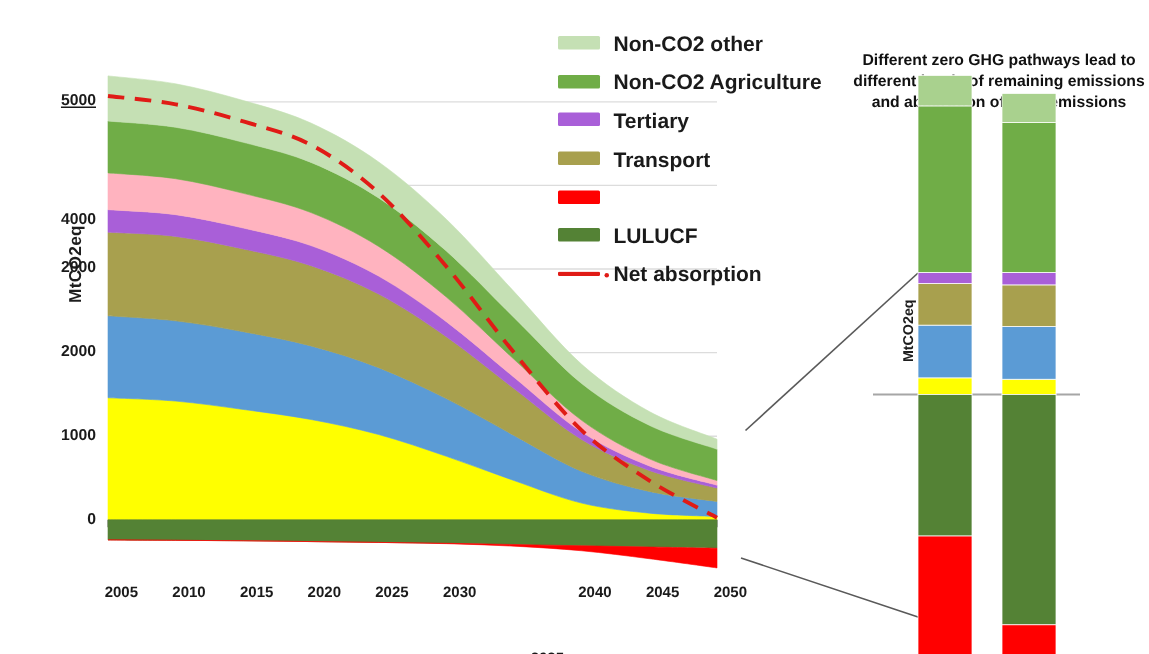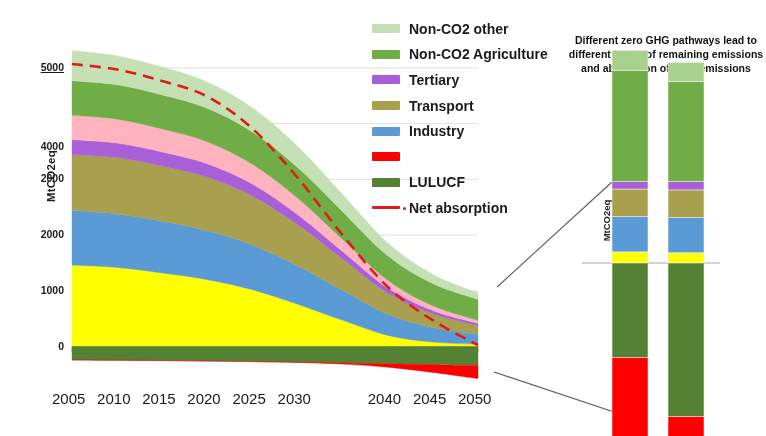--- a/index.html
+++ b/index.html
@@ -14,22 +14,22 @@
   #plot-svg{position:absolute;left:0;top:0;}
 
   .ylabel{
     position:absolute;left:6px;top:170px;width:90px;
     transform:rotate(-90deg);transform-origin:center center;
     text-align:center;font-size:11.5px;font-weight:700;color:#1d1d1d;
     letter-spacing:.2px;
   }
   .ytick{position:absolute;right:0;text-align:right;font-size:10.5px;
          font-weight:700;color:#1a1a1a;width:42px;}
-  .xtick{position:absolute;text-align:left;font-size:15px;
-         font-weight:400;color:#1a1a1a;width:40px;}
+  .xtick{position:absolute;text-align:right;font-size:10px;
+         font-weight:700;color:#1a1a1a;width:40px;}
 
   
   #legend{position:absolute;left:372px;top:16px;width:168px;}
   .lg-row{display:flex;align-items:center;height:25.6px;}
   .lg-sw{width:28px;height:9px;border-radius:1px;flex:0 0 auto;}
   .lg-sw.line{height:0;border-top:3px solid #e01b16;position:relative;}
   .lg-sw.line:after{content:"";position:absolute;left:31px;top:-2px;
         width:3px;height:3px;background:#e01b16;border-radius:50%;}
   .lg-tx{margin-left:9px;font-size:14px;font-weight:700;color:#1a1a1a;
          white-space:nowrap;}
@@ -114,24 +114,20 @@
       </div>
       <div class="lg-row">
         <div class="lg-sw" style="background: rgb(169, 95, 216);"></div>
         <div class="lg-tx">Tertiary</div>
       </div>
       <div class="lg-row">
         <div class="lg-sw" style="background: rgb(168, 160, 78);"></div>
         <div class="lg-tx">Transport</div>
       </div>
       <div class="lg-row">
-        <div class="lg-sw" style="background: rgb(91, 155, 213);"></div>
-        <div class="lg-tx">Industry</div>
-      </div>
-      <div class="lg-row">
         <div class="lg-sw" style="background: rgb(255, 0, 0);"></div>
       </div>
       <div class="lg-row">
         <div class="lg-sw" style="background: rgb(84, 130, 53);"></div>
         <div class="lg-tx">LULUCF</div>
       </div>
       <div class="lg-row">
         <div class="lg-sw line" style="border-top-color: rgb(224, 27, 22);"></div>
         <div class="lg-tx">Net absorption</div>
       </div>

